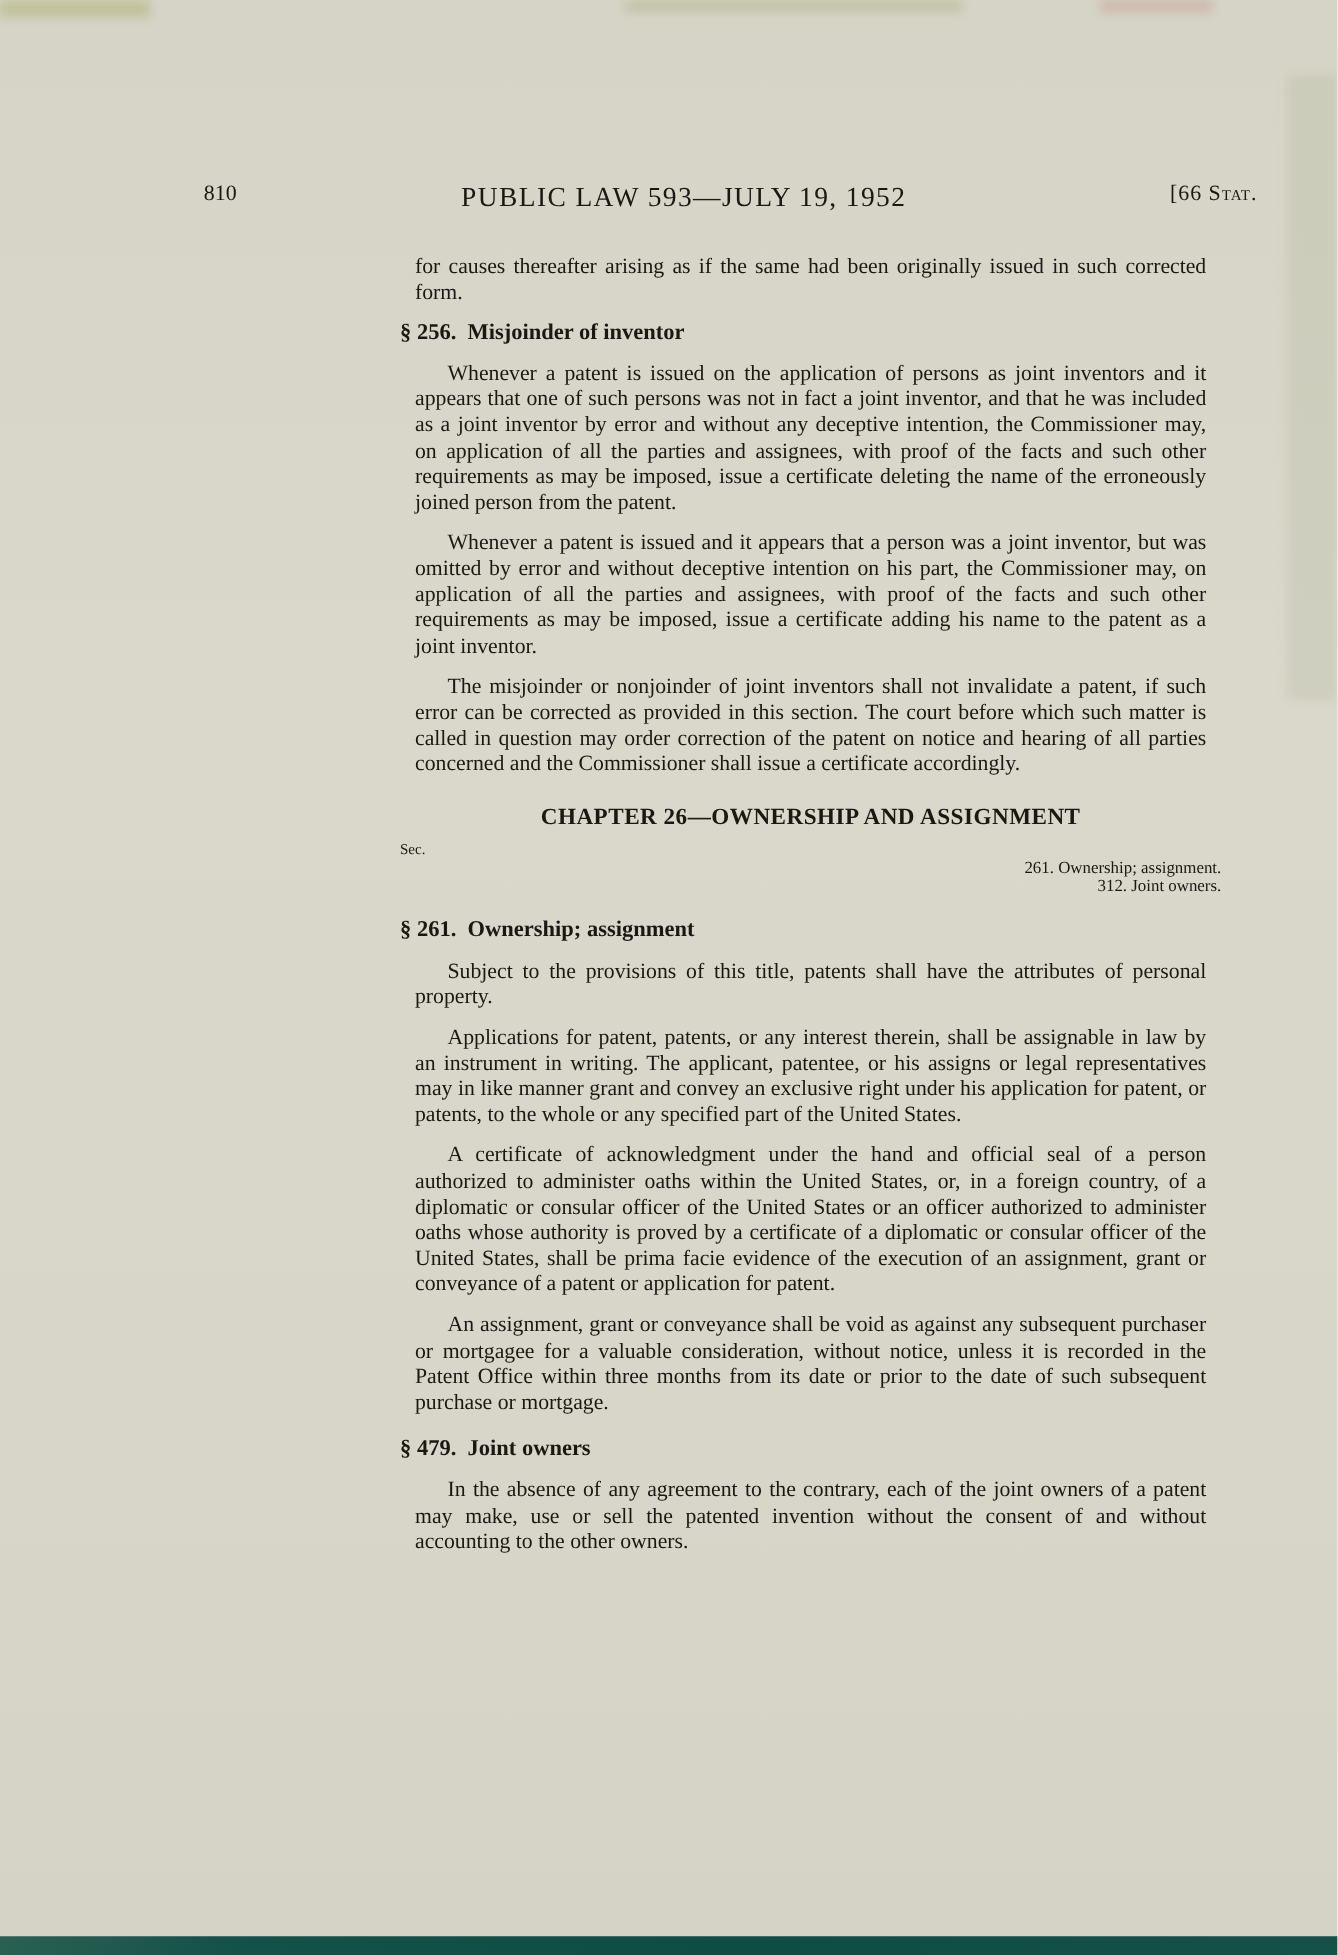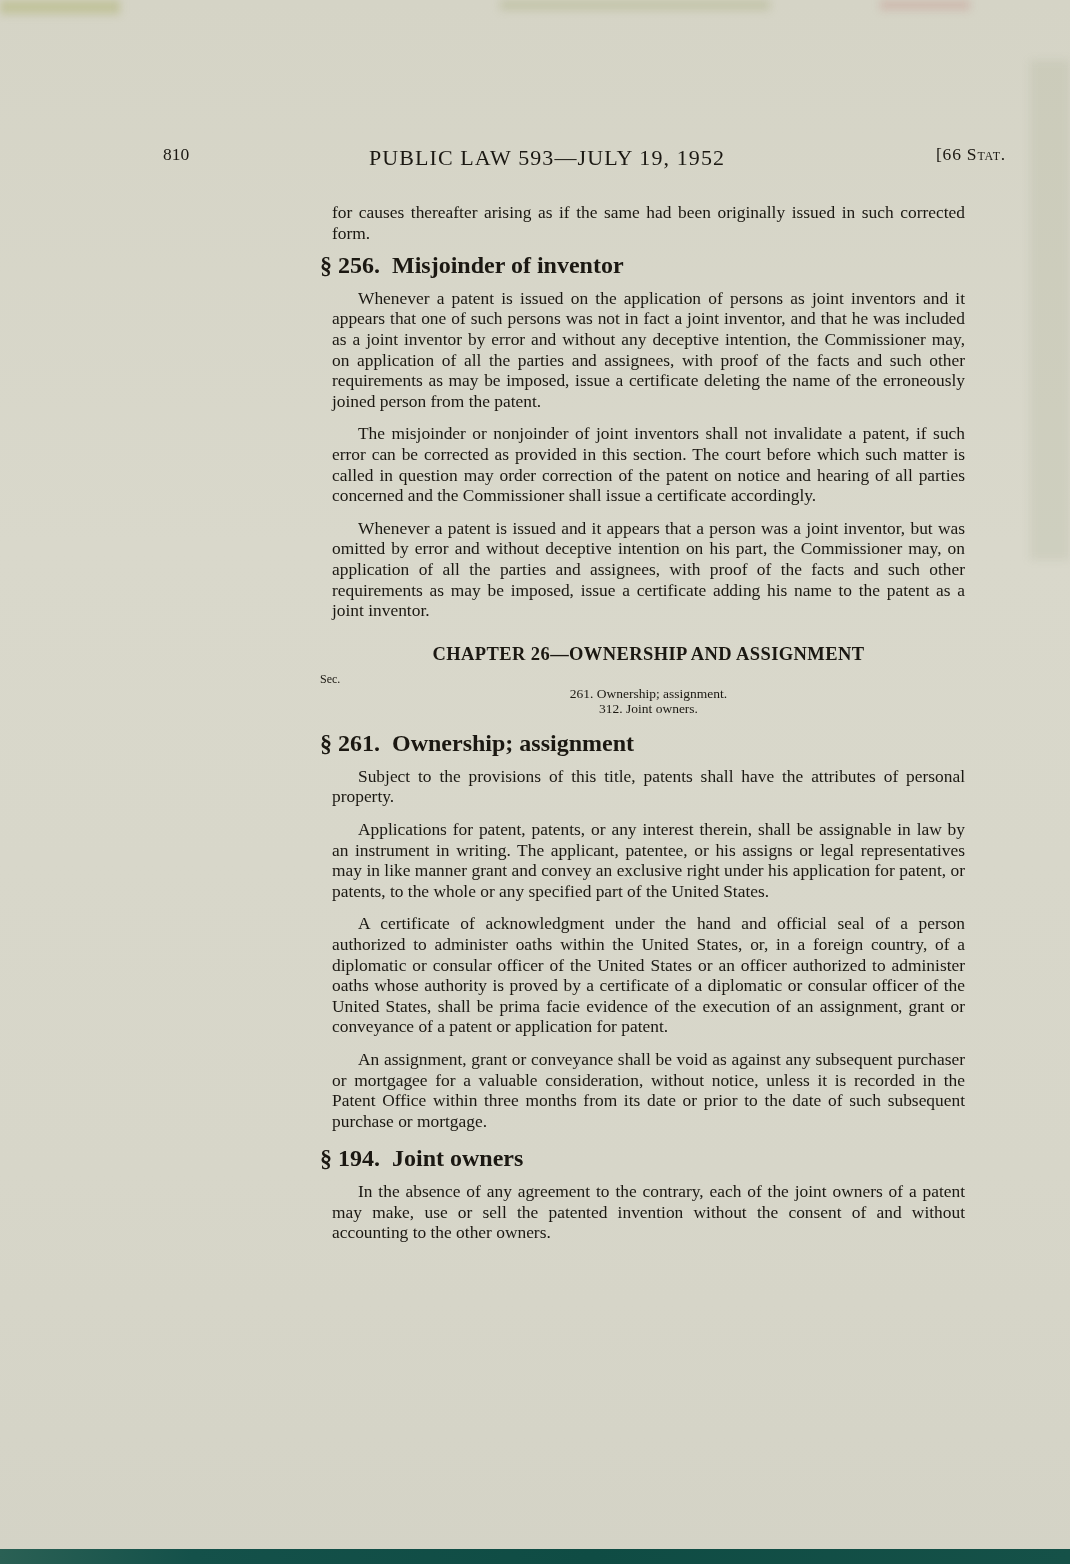--- a/index.html
+++ b/index.html
@@ -78,21 +78,21 @@
     text-align: justify;
   }
   .para {
     margin: 12px;
     text-indent: 26px;
   }
   .para.no-indent {
     text-indent: 0;
   }
   .section-heading {
-    font-size: 24px;
+    font-size: 18px;
     font-weight: bold;
     margin: 9px 0 5px 0;
     text-align: left;
     text-indent: 0;
   }
   .section-heading.gap-above {
     margin-top: 17px;
     margin-bottom: 11px;
   }
   .chapter-heading {
@@ -104,21 +104,21 @@
     text-indent: 0;
   }
   .sec-label {
     font-size: 12px;
     line-height: 13px;
     text-align: left;
   }
   .toc-item {
     font-size: 13.5px;
     line-height: 15px;
-    text-align: center;
+    text-align: right;
   }
 </style>
 </head>
 <body>
 
 <div class="page">
 
   <div class="smudge smudge-1"></div>
   <div class="smudge smudge-2"></div>
   <div class="smudge smudge-3"></div>
@@ -129,34 +129,34 @@
     <span class="header-title">PUBLIC LAW 593—JULY 19, 1952</span>
     <span class="stat-ref">[66 Stat.</span>
   </header>
 
   <main class="text-column">
 
     <p class="para no-indent">for causes thereafter arising as if the same had been originally issued in such corrected form.</p>
 
     <h3 class="section-heading">§ 256. Misjoinder of inventor</h3>
     <p class="para">Whenever a patent is issued on the application of persons as joint inventors and it appears that one of such persons was not in fact a joint inventor, and that he was included as a joint inventor by error and without any deceptive intention, the Commissioner may, on application of all the parties and assignees, with proof of the facts and such other requirements as may be imposed, issue a certificate deleting the name of the erroneously joined person from the patent.</p>
+    <p class="para">Whenever a patent is issued and it appears that a person was a joint inventor, but was omitted by error and without deceptive intention on his part, the Commissioner may, on application of all the parties and assignees, with proof of the facts and such other requirements as may be imposed, issue a certificate adding his name to the patent as a joint inventor.</p>
     <p class="para">The misjoinder or nonjoinder of joint inventors shall not invalidate a patent, if such error can be corrected as provided in this section. The court before which such matter is called in question may order correction of the patent on notice and hearing of all parties concerned and the Commissioner shall issue a certificate accordingly.</p>
-    <p class="para">Whenever a patent is issued and it appears that a person was a joint inventor, but was omitted by error and without deceptive intention on his part, the Commissioner may, on application of all the parties and assignees, with proof of the facts and such other requirements as may be imposed, issue a certificate adding his name to the patent as a joint inventor.</p>
 
     <h2 class="chapter-heading">CHAPTER 26—OWNERSHIP AND ASSIGNMENT</h2>
     <div class="sec-label">Sec.</div>
     <div class="toc-item">261. Ownership; assignment.</div>
     <div class="toc-item">312. Joint owners.</div>
 
     <h3 class="section-heading gap-above">§ 261. Ownership; assignment</h3>
     <p class="para">Subject to the provisions of this title, patents shall have the attributes of personal property.</p>
     <p class="para">Applications for patent, patents, or any interest therein, shall be assignable in law by an instrument in writing. The applicant, patentee, or his assigns or legal representatives may in like manner grant and convey an exclusive right under his application for patent, or patents, to the whole or any specified part of the United States.</p>
     <p class="para">A certificate of acknowledgment under the hand and official seal of a person authorized to administer oaths within the United States, or, in a foreign country, of a diplomatic or consular officer of the United States or an officer authorized to administer oaths whose authority is proved by a certificate of a diplomatic or consular officer of the United States, shall be prima facie evidence of the execution of an assignment, grant or conveyance of a patent or application for patent.</p>
     <p class="para">An assignment, grant or conveyance shall be void as against any subsequent purchaser or mortgagee for a valuable consideration, without notice, unless it is recorded in the Patent Office within three months from its date or prior to the date of such subsequent purchase or mortgage.</p>
 
-    <h3 class="section-heading gap-above">§ 194. Joint owners</h3>
+    <h3 class="section-heading gap-above">§ 479. Joint owners</h3>
     <p class="para">In the absence of any agreement to the contrary, each of the joint owners of a patent may make, use or sell the patented invention without the consent of and without accounting to the other owners.</p>
 
   </main>
 
   <div class="bottom-band"></div>
 
 </div>
 
 </body></html>

